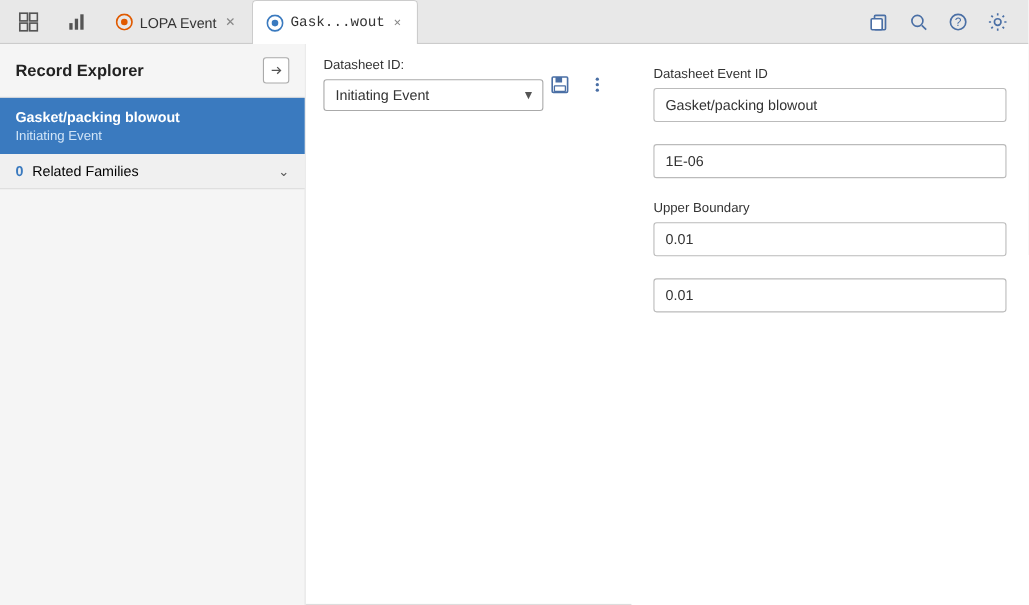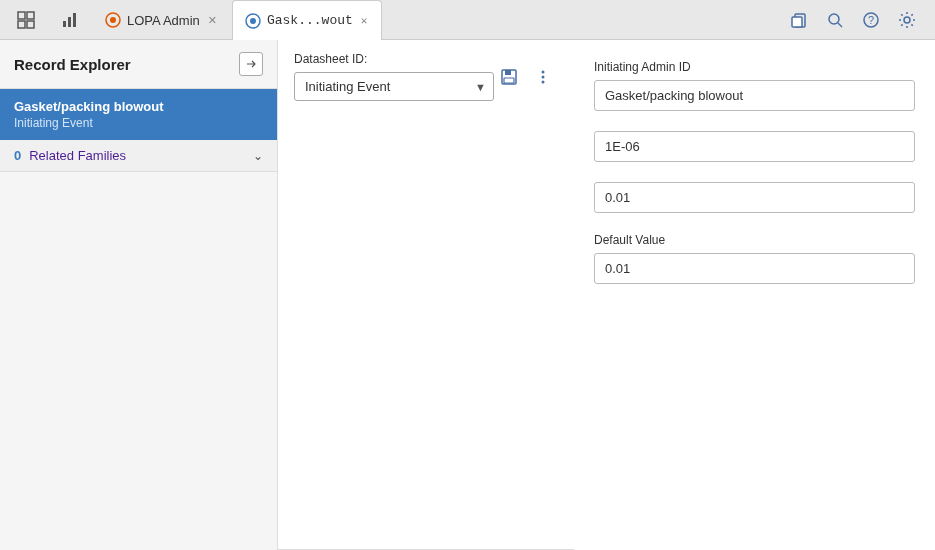--- a/index.html
+++ b/index.html
@@ -141,21 +141,21 @@
       border-bottom: 1px solid #ddd;
       gap: 4px;
     }
     .related-families-row .count {
       color: #3a7abf;
       font-weight: bold;
       font-size: 13px;
       margin-right: 4px;
     }
     .related-families-row .label {
-      color: #4c1d95;
+      color: #000000;
       font-size: 13px;
       flex: 1;
     }
     .chevron-down {
       color: #555;
       font-size: 12px;
     }
 
     
     .content-area {
@@ -298,21 +298,21 @@
     </svg>
   </button>
 
   <div class="tab">
     <span class="tab-icon">
       <svg width="16" height="16" viewBox="0 0 16 16">
         <circle cx="8" cy="8" r="7" stroke="#e05a00" stroke-width="1.5" fill="none"></circle>
         <circle cx="8" cy="8" r="3" fill="#e05a00"></circle>
       </svg>
     </span>
-    <span>LOPA Admin</span>
+    <span>LOPA Event</span>
     <span class="close-btn">✕</span>
   </div>
 
   <div class="tab active">
     <span class="tab-icon">
       <svg width="16" height="16" viewBox="0 0 16 16">
         <circle cx="8" cy="8" r="7" stroke="#3a7abf" stroke-width="1.5" fill="none"></circle>
         <circle cx="8" cy="8" r="3" fill="#3a7abf"></circle>
       </svg>
     </span>
@@ -401,32 +401,32 @@
               <circle cx="9" cy="14" r="1.5" fill="#4a6fa5"></circle>
             </svg>
           </div>
         </div>
       </div>
     </div>
 
     <div class="form-area">
 
       <div class="form-group">
-        <label class="form-label">Initiating Admin ID</label>
+        <label class="form-label">Datasheet Event ID</label>
         <input class="form-input" type="text" value="Gasket/packing blowout" style="">
       </div>
 
       <div class="form-group">
         <input class="form-input" type="text" value="1E-06" style="">
       </div>
 
       <div class="form-group">
+        <label class="form-label">Upper Boundary</label>
         <input class="form-input" type="text" value="0.01" style="">
       </div>
 
       <div class="form-group">
-        <label class="form-label">Default Value</label>
         <input class="form-input" type="text" value="0.01" style="">
       </div>
 
     </div>
   </div>
 </div>
 
 </body></html>

